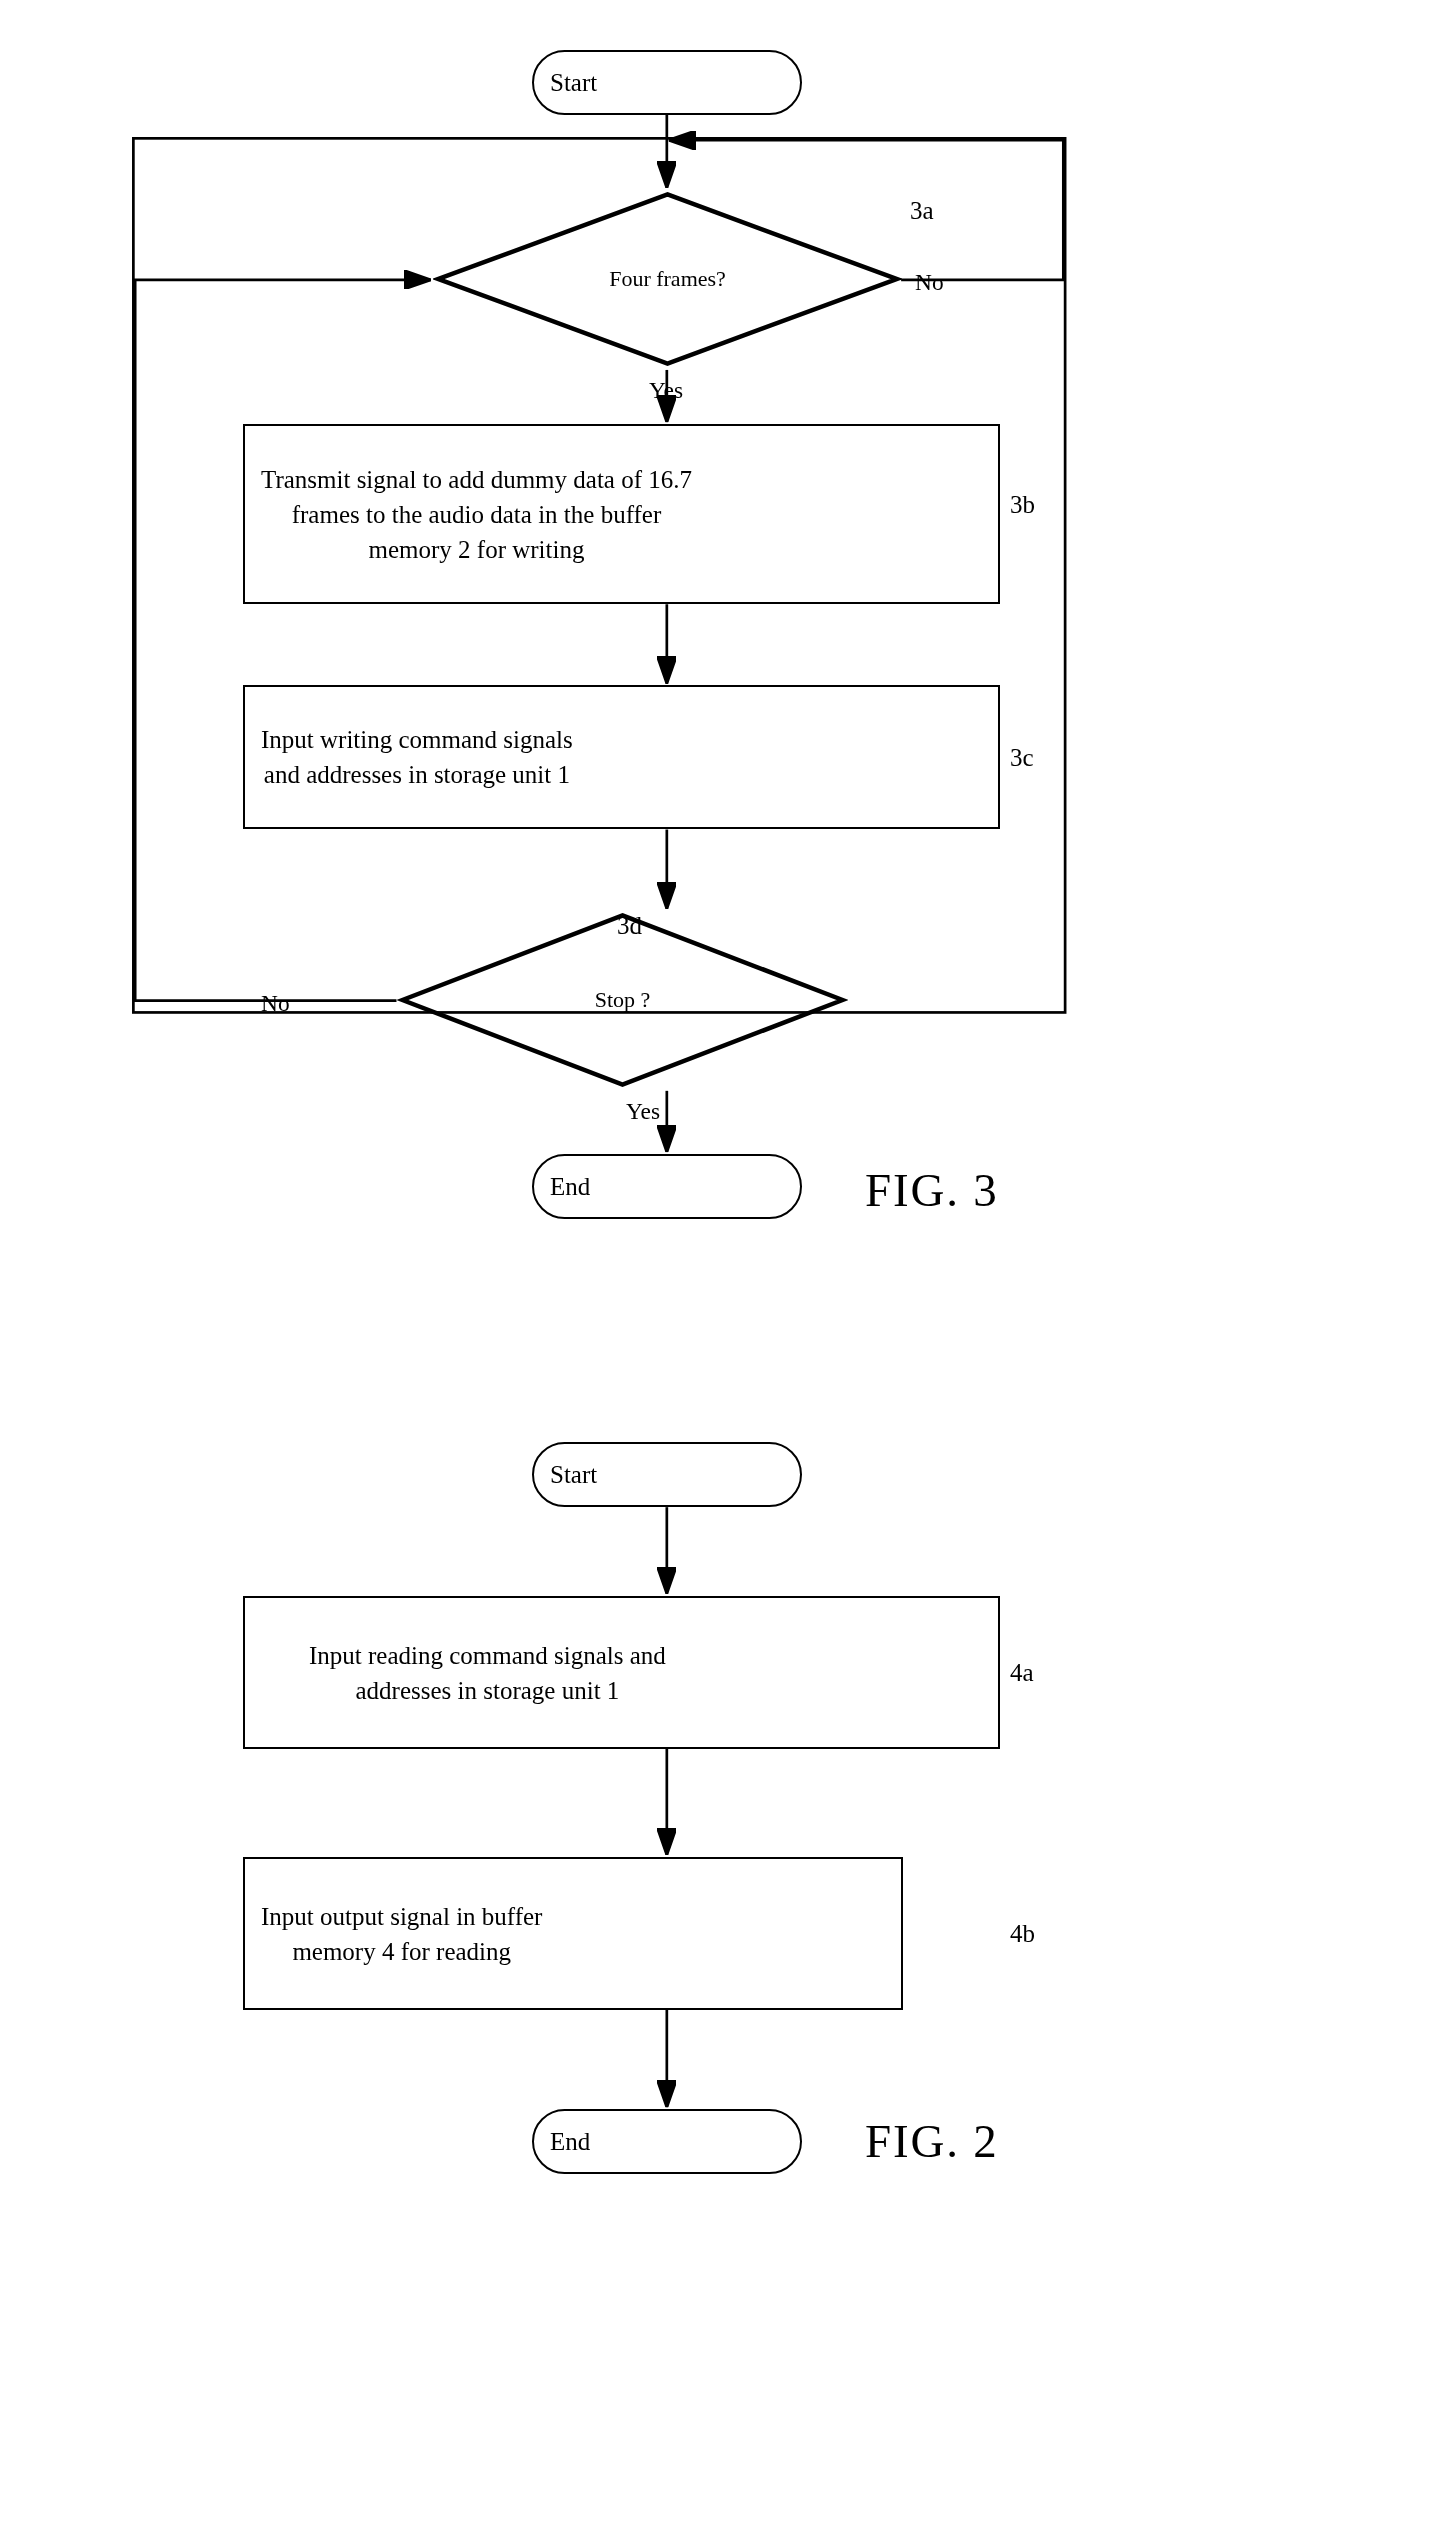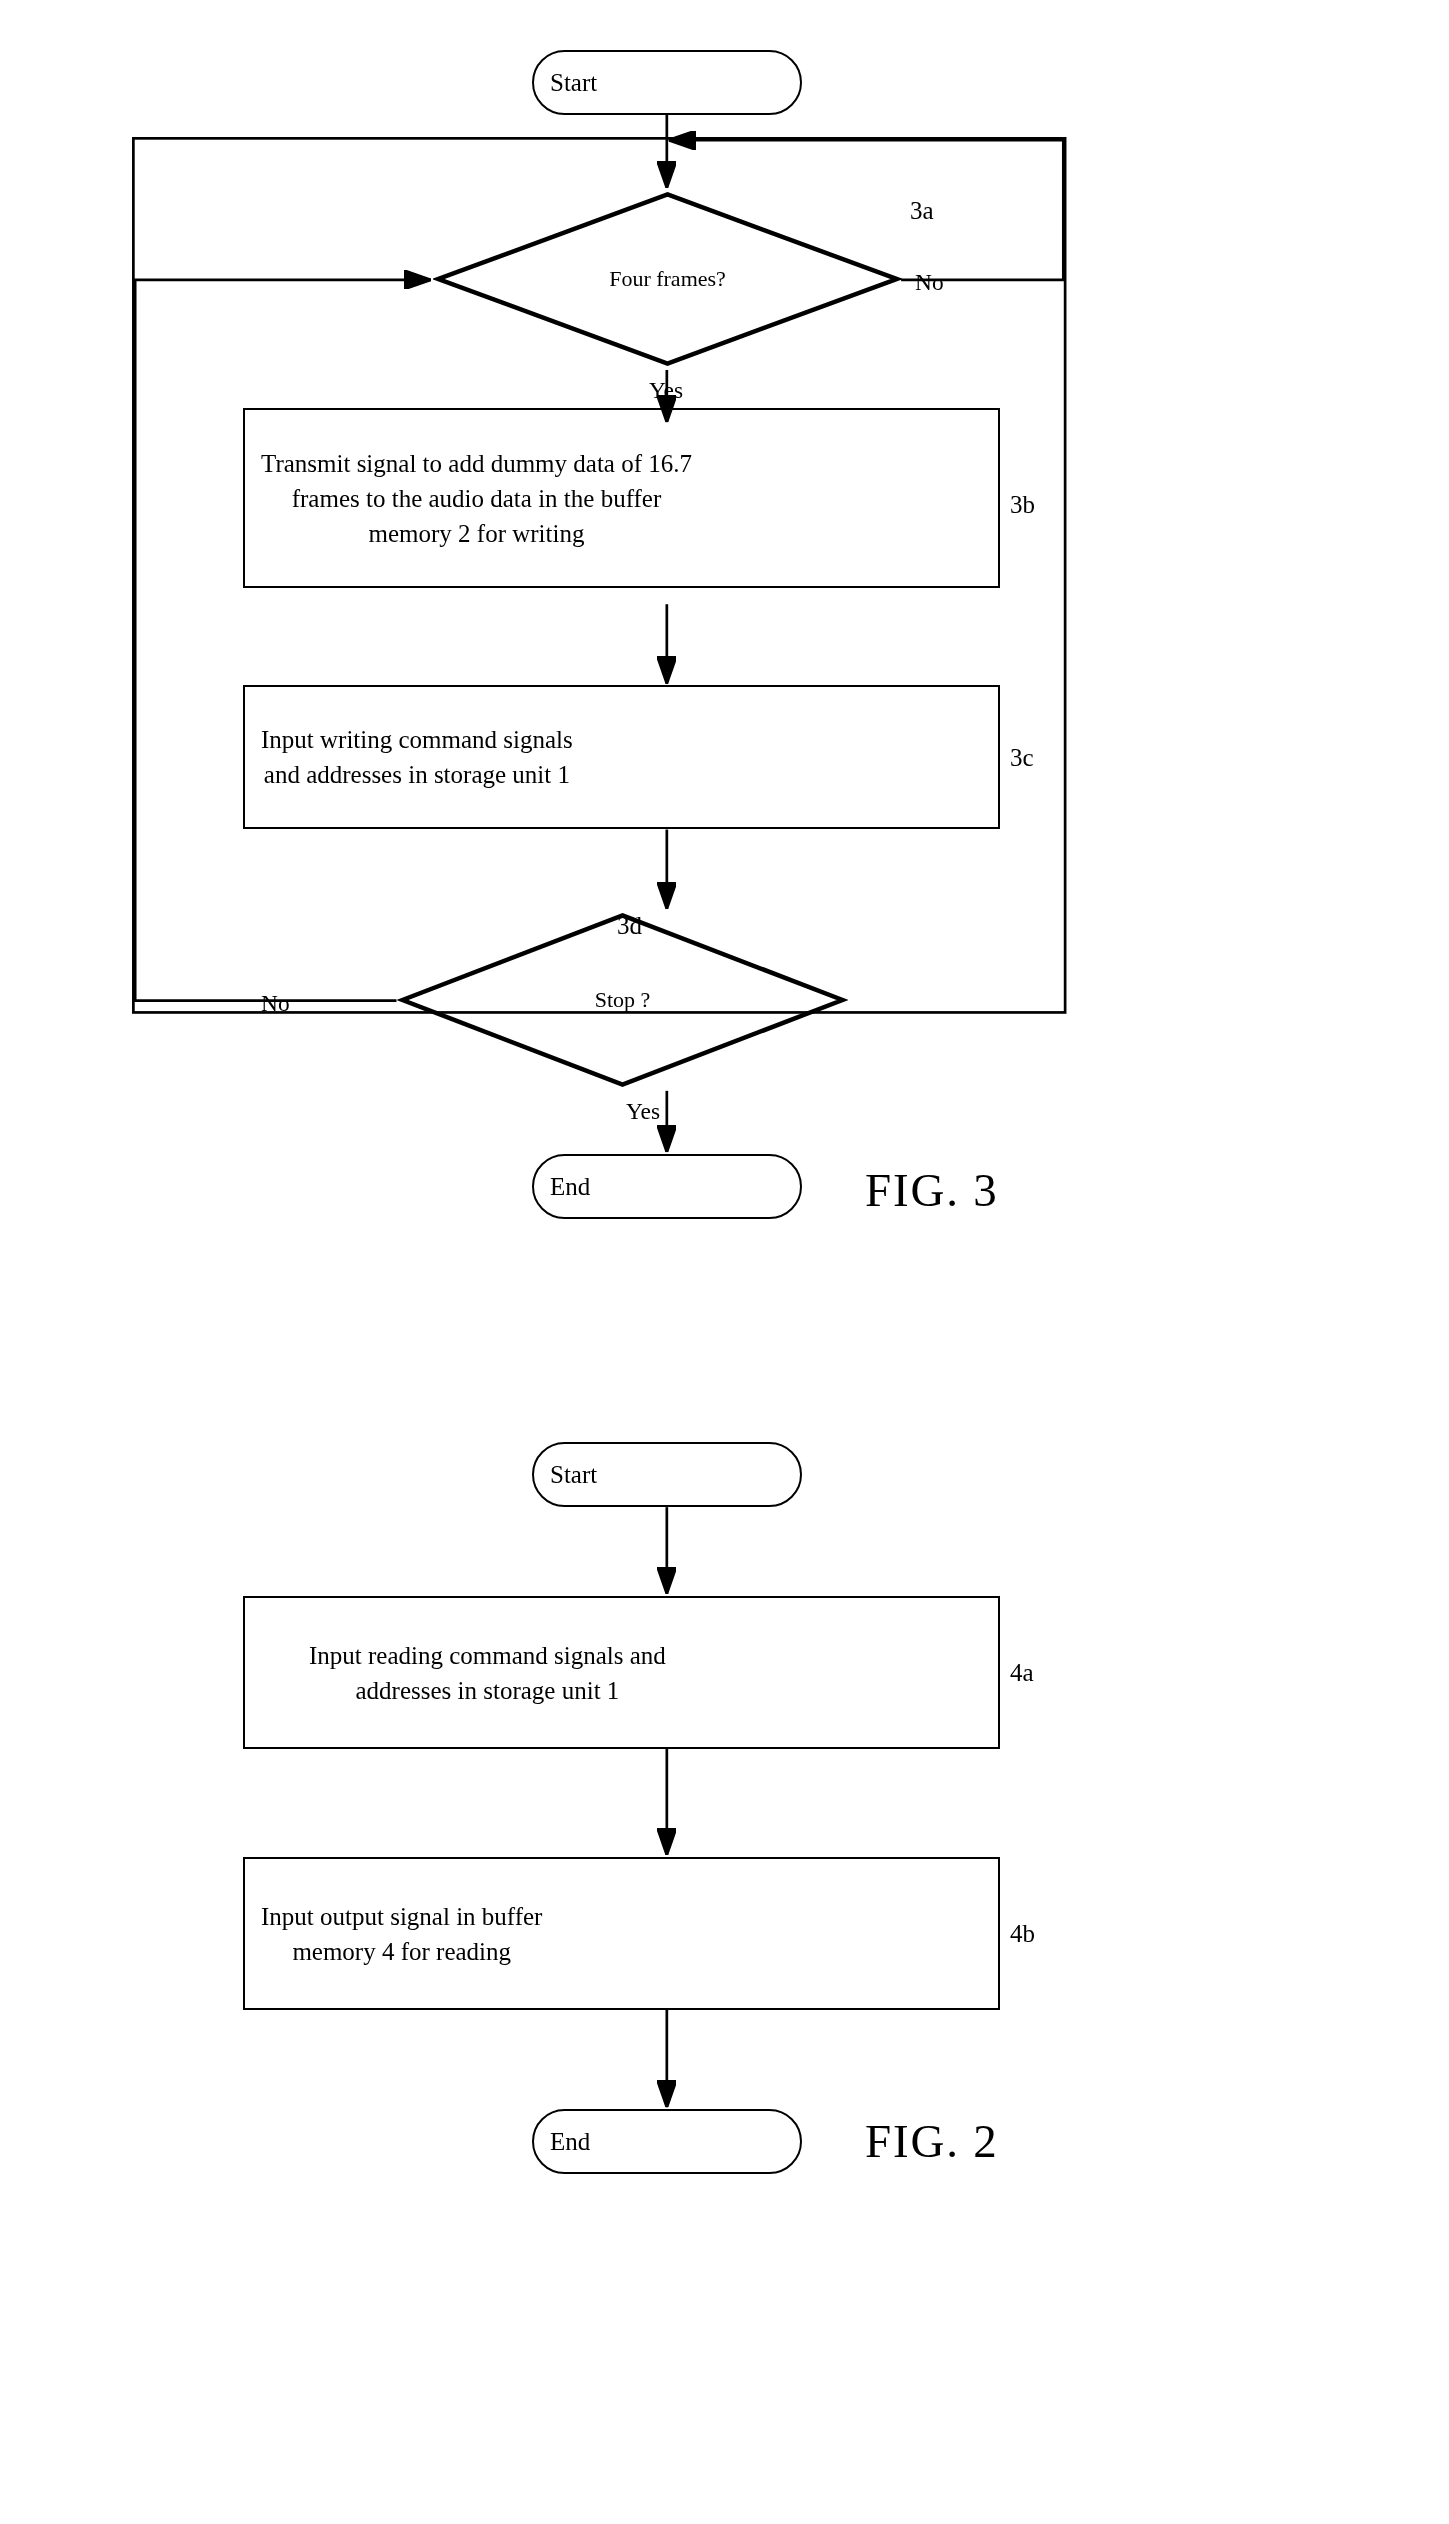--- a/index.html
+++ b/index.html
@@ -132,21 +132,21 @@
       <span class="diamond-text">Four frames?</span>
     </div>
   </div>
 
   <span class="ref-label" style="left:910px; top:197px;">3a</span>
 
   <span class="flow-label" style="left:915px; top:269px;">No</span>
 
   <span class="flow-label" style="left:649px; top:377px;">Yes</span>
 
-  <div class="shape rect" style="left:243px; top:408px; width:757px; height:180px;">
+  <div class="shape rect" style="left:243px; top:424px; width:757px; height:180px;">
     <span class="label-text" style="white-space: pre-line; font-size:25px;">Transmit signal to add dummy data of 16.7
 frames to the audio data in the buffer
 memory 2 for writing</span>
   </div>
 
   <span class="ref-label" style="left:1010px; top:491px;">3b</span>
 
   <div class="shape rect" style="left:243px; top:685px; width:757px; height:144px;">
     <span class="label-text" style="white-space: pre-line; font-size:25px;">Input writing command signals
 and addresses in storage unit 1</span>
@@ -179,21 +179,21 @@
     <span class="label-text">Start</span>
   </div>
 
   <div class="shape rect" style="left:243px; top:1596px; width:757px; height:153px;padding-left:48px;">
     <span class="label-text" style="white-space: pre-line; font-size:25px;">Input reading command signals and
 addresses in storage unit 1</span>
   </div>
 
   <span class="ref-label" style="left:1010px; top:1659px;">4a</span>
 
-  <div class="shape rect" style="left:243px; top:1857px; width:757px; height:153px;">
+  <div class="shape rect" style="left:243px; top:1857px; width:660px; height:153px;">
     <span class="label-text" style="white-space: pre-line; font-size:25px;">Input output  signal in buffer
 memory 4 for reading</span>
   </div>
 
   <span class="ref-label" style="left:1010px; top:1920px;">4b</span>
 
   <div class="shape rounded-rect" style="left:532px; top:2109px; width:270px; height:65px;">
     <span class="label-text">End</span>
   </div>
 

